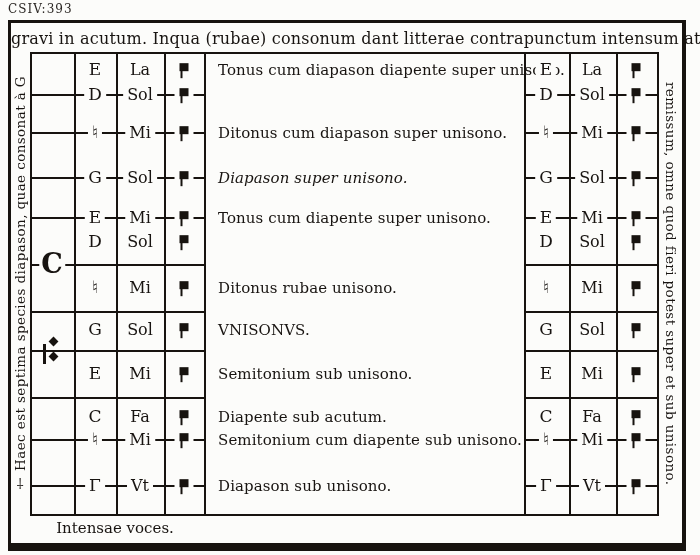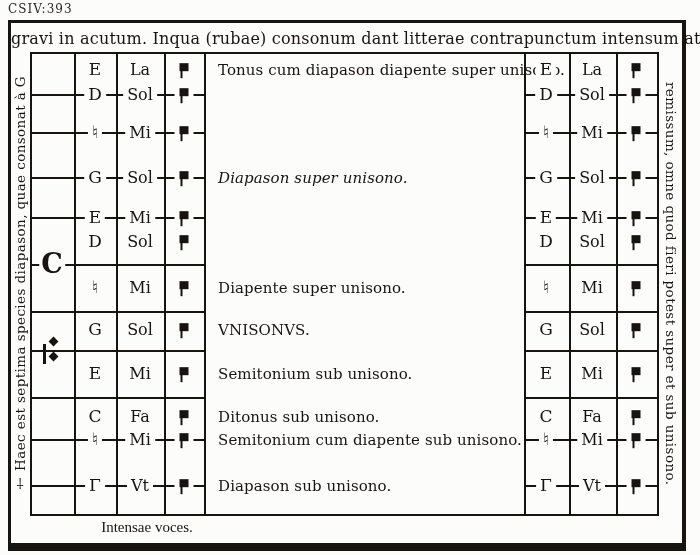--- a/index.html
+++ b/index.html
@@ -59,21 +59,21 @@
     z-index:2; line-height:1;
   }
   .custos { position:absolute; width:20px; height:30px; transform:translate(-50%,-50%); z-index:2; }
   .custos-bar { position:absolute; left:1px; top:8px; width:3px; height:20px; background:#17130f; }
   .custos-d { position:absolute; left:8px; width:7px; height:7px; background:#17130f; transform:rotate(45deg); }
   .custos-d.top { top:2px; }
   .custos-d.bot { top:17px; }
   .footer-label {
     position:absolute; top:496px; width:200px; text-align:center; font-size:15px;
   }
-  .footer-left  { left:36px;font-family:Liberation Serif, serif; }
+  .footer-left  { left:4px; }
   .footer-right { left:470px;margin-top:48px; }
 </style>
 </head>
 <body>
 
 <div class="page">
   <div class="pageref">CSIV:393</div>
 
   <div class="figure">
     <div class="header">gravi in acutum. Inqua (rubae) consonum dant litterae contrapunctum intensum atque</div>
@@ -134,20 +134,21 @@
         <div class="cell" style="left: 514px; top: 41px;">D</div>
         <div class="cell solfege" style="left: 560px; top: 41px;">Sol</div>
         <div class="virgawrap" style="left: 604px; top: 41px;">
           <span class="virga"></span>
         </div>
         <div class="cell" style="left: 63px; top: 79px;">♮</div>
         <div class="cell solfege" style="left: 108px; top: 79px;">Mi</div>
         <div class="virgawrap" style="left: 152px; top: 79px;">
           <span class="virga"></span>
         </div>
+        <div class="desc" style="left: 186px; top: 79px;">Ditonus cum diapason super unisono.</div>
         <div class="cell" style="left: 514px; top: 79px;">♮</div>
         <div class="cell solfege" style="left: 560px; top: 79px;">Mi</div>
         <div class="virgawrap" style="left: 604px; top: 79px;">
           <span class="virga"></span>
         </div>
         <div class="cell" style="left: 63px; top: 124px;">G</div>
         <div class="cell solfege" style="left: 108px; top: 124px;">Sol</div>
         <div class="virgawrap" style="left: 152px; top: 124px;">
           <span class="virga"></span>
         </div>
@@ -155,41 +156,42 @@
         <div class="cell" style="left: 514px; top: 124px;">G</div>
         <div class="cell solfege" style="left: 560px; top: 124px;">Sol</div>
         <div class="virgawrap" style="left: 604px; top: 124px;">
           <span class="virga"></span>
         </div>
         <div class="cell" style="left: 63px; top: 164px;">E</div>
         <div class="cell solfege" style="left: 108px; top: 164px;">Mi</div>
         <div class="virgawrap" style="left: 152px; top: 164px;">
           <span class="virga"></span>
         </div>
+        <div class="desc" style="left: 186px; top: 164px;">Tonus cum diapente super unisono.</div>
         <div class="cell" style="left: 514px; top: 164px;">E</div>
         <div class="cell solfege" style="left: 560px; top: 164px;">Mi</div>
         <div class="virgawrap" style="left: 604px; top: 164px;">
           <span class="virga"></span>
         </div>
         <div class="cell" style="left: 63px; top: 188px;">D</div>
         <div class="cell solfege" style="left: 108px; top: 188px;">Sol</div>
         <div class="virgawrap" style="left: 152px; top: 188px;">
           <span class="virga"></span>
         </div>
         <div class="cell" style="left: 514px; top: 188px;">D</div>
         <div class="cell solfege" style="left: 560px; top: 188px;">Sol</div>
         <div class="virgawrap" style="left: 604px; top: 188px;">
           <span class="virga"></span>
         </div>
         <div class="cell" style="left: 63px; top: 234px;">♮</div>
         <div class="cell solfege" style="left: 108px; top: 234px;">Mi</div>
         <div class="virgawrap" style="left: 152px; top: 234px;">
           <span class="virga"></span>
         </div>
-        <div class="desc" style="left: 186px; top: 234px;">Diapente super unisono.</div>
+        <div class="desc" style="left: 186px; top: 234px;">Ditonus rubae unisono.</div>
         <div class="cell" style="left: 514px; top: 234px;">♮</div>
         <div class="cell solfege" style="left: 560px; top: 234px;">Mi</div>
         <div class="virgawrap" style="left: 604px; top: 234px;">
           <span class="virga"></span>
         </div>
         <div class="cell" style="left: 63px; top: 276px;">G</div>
         <div class="cell solfege" style="left: 108px; top: 276px;">Sol</div>
         <div class="virgawrap" style="left: 152px; top: 276px;">
           <span class="virga"></span>
         </div>
@@ -208,21 +210,21 @@
         <div class="cell" style="left: 514px; top: 320px;">E</div>
         <div class="cell solfege" style="left: 560px; top: 320px;">Mi</div>
         <div class="virgawrap" style="left: 604px; top: 320px;">
           <span class="virga"></span>
         </div>
         <div class="cell" style="left: 63px; top: 363px;">C</div>
         <div class="cell solfege" style="left: 108px; top: 363px;">Fa</div>
         <div class="virgawrap" style="left: 152px; top: 363px;">
           <span class="virga"></span>
         </div>
-        <div class="desc" style="left: 186px; top: 363px;">Ditonus sub unisono.</div>
+        <div class="desc" style="left: 186px; top: 363px;">Diapente sub acutum.</div>
         <div class="cell" style="left: 514px; top: 363px;">C</div>
         <div class="cell solfege" style="left: 560px; top: 363px;">Fa</div>
         <div class="virgawrap" style="left: 604px; top: 363px;">
           <span class="virga"></span>
         </div>
         <div class="cell" style="left: 63px; top: 386px;">♮</div>
         <div class="cell solfege" style="left: 108px; top: 386px;">Mi</div>
         <div class="virgawrap" style="left: 152px; top: 386px;">
           <span class="virga"></span>
         </div>

